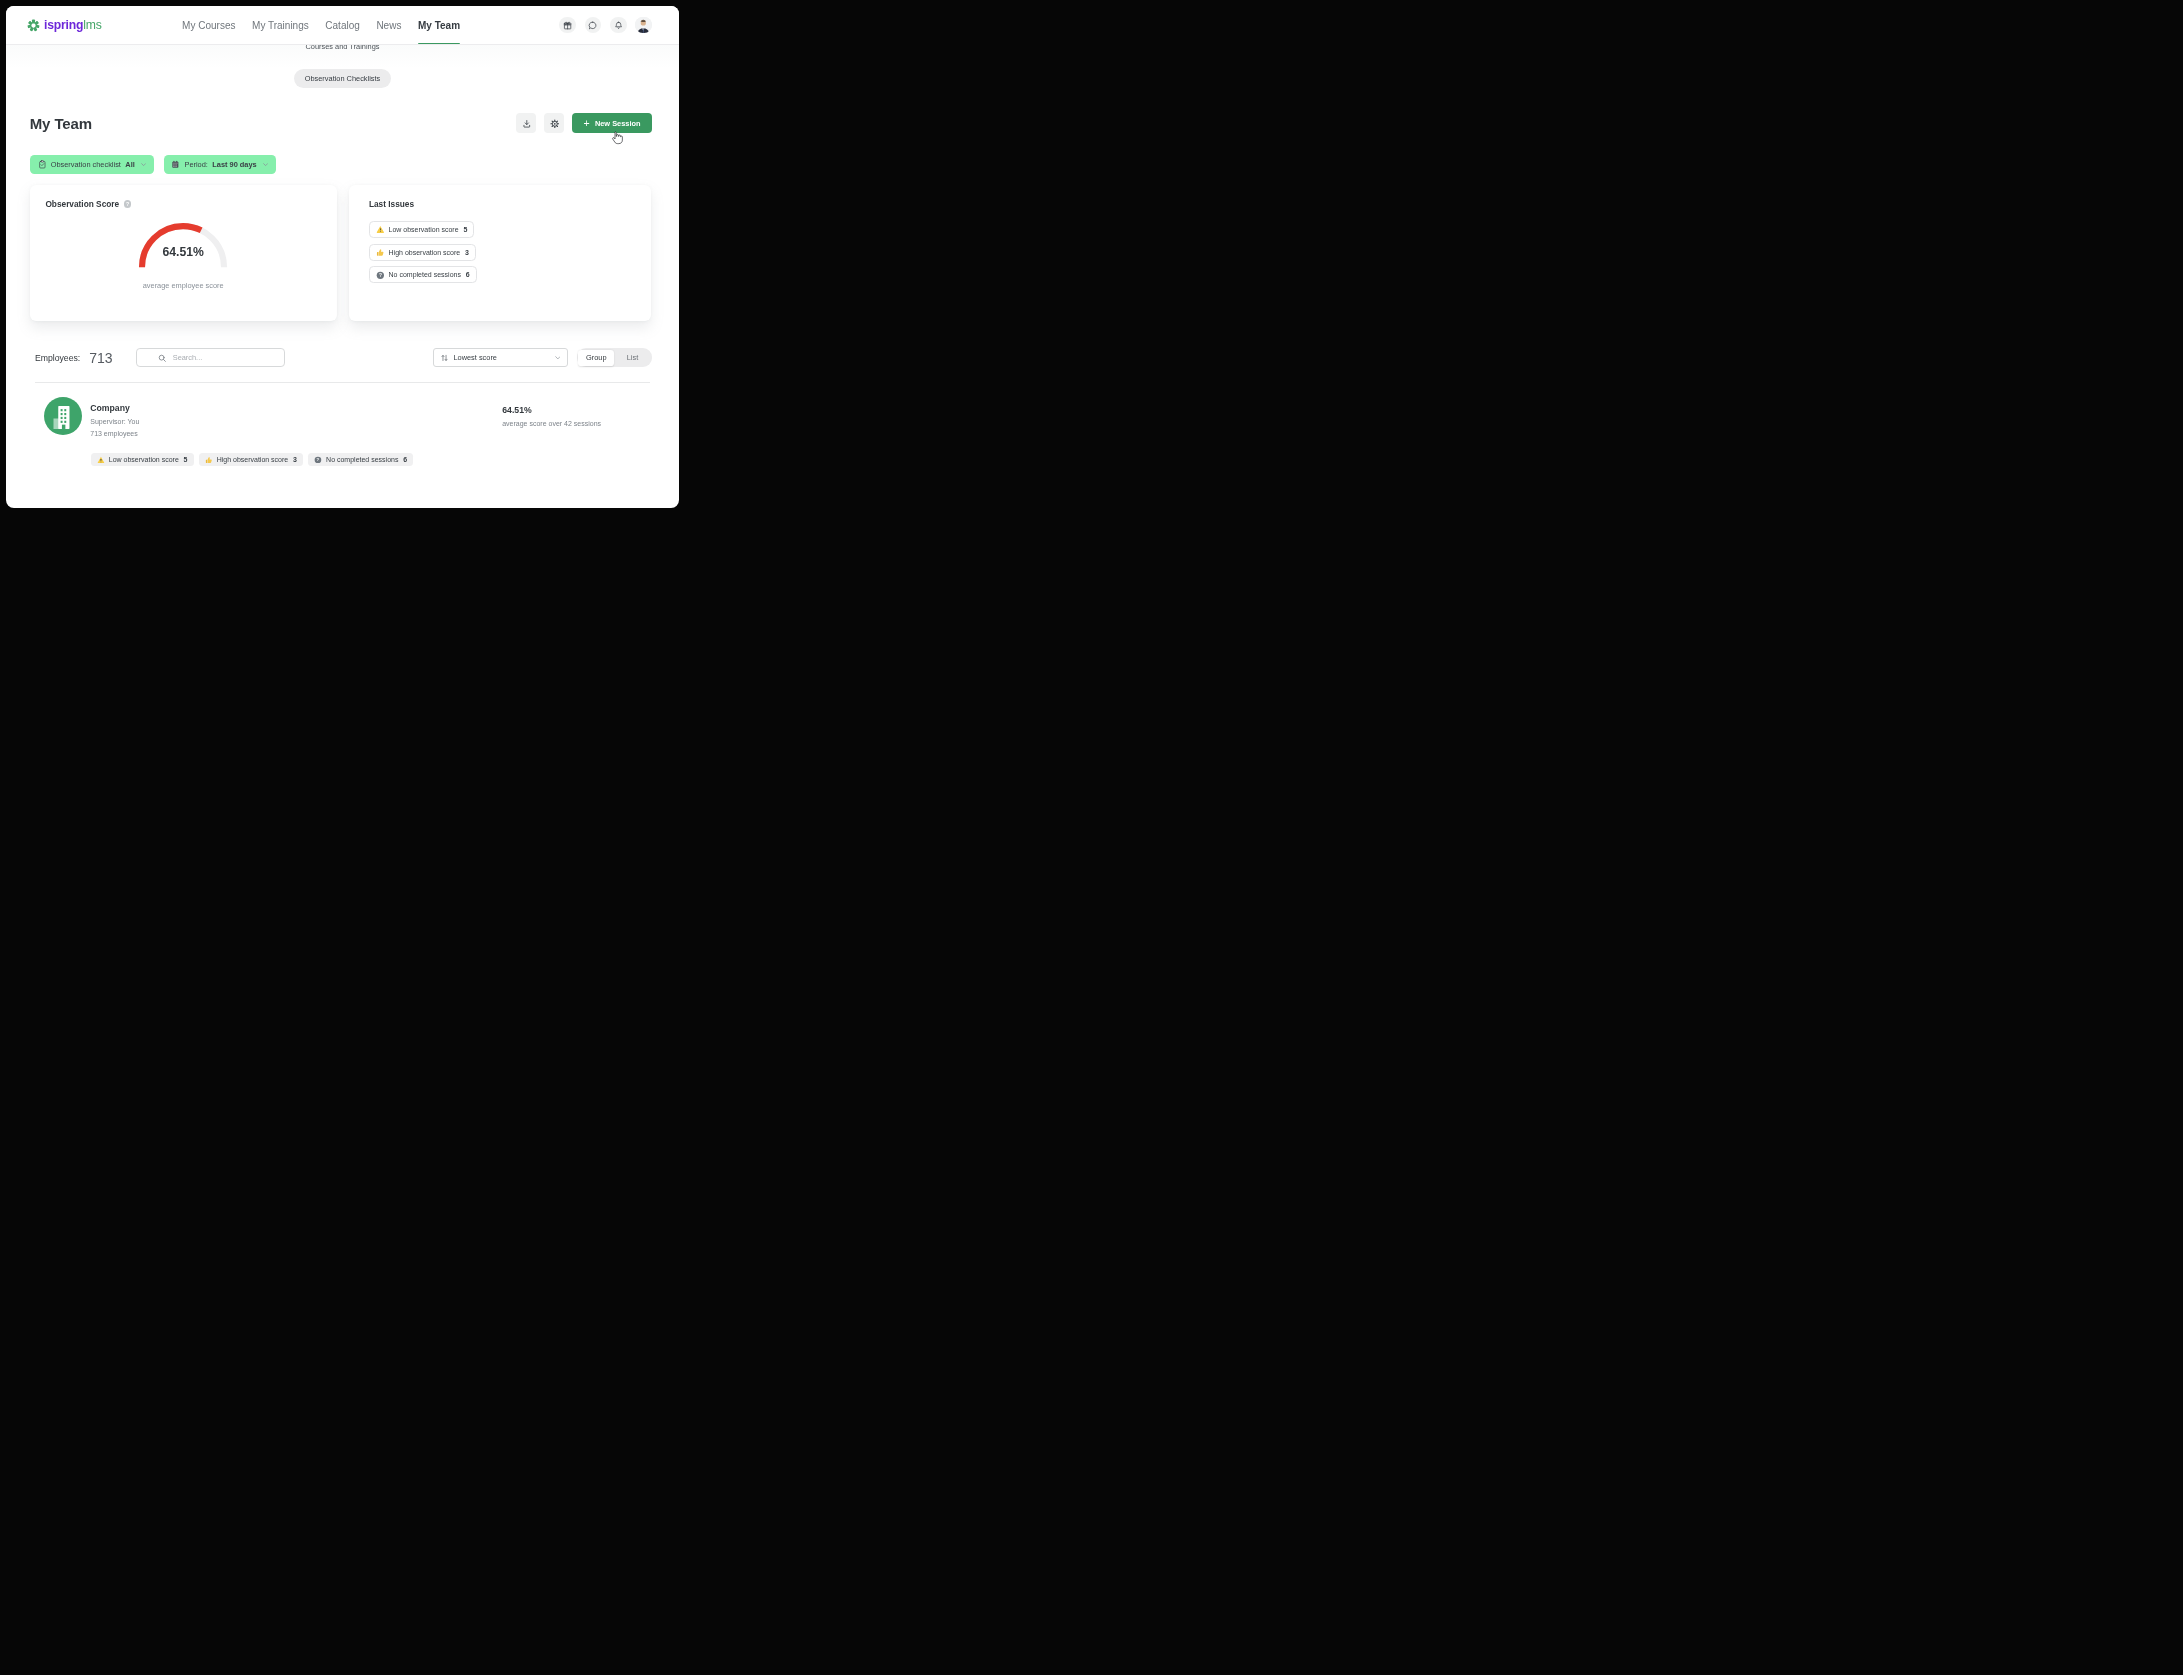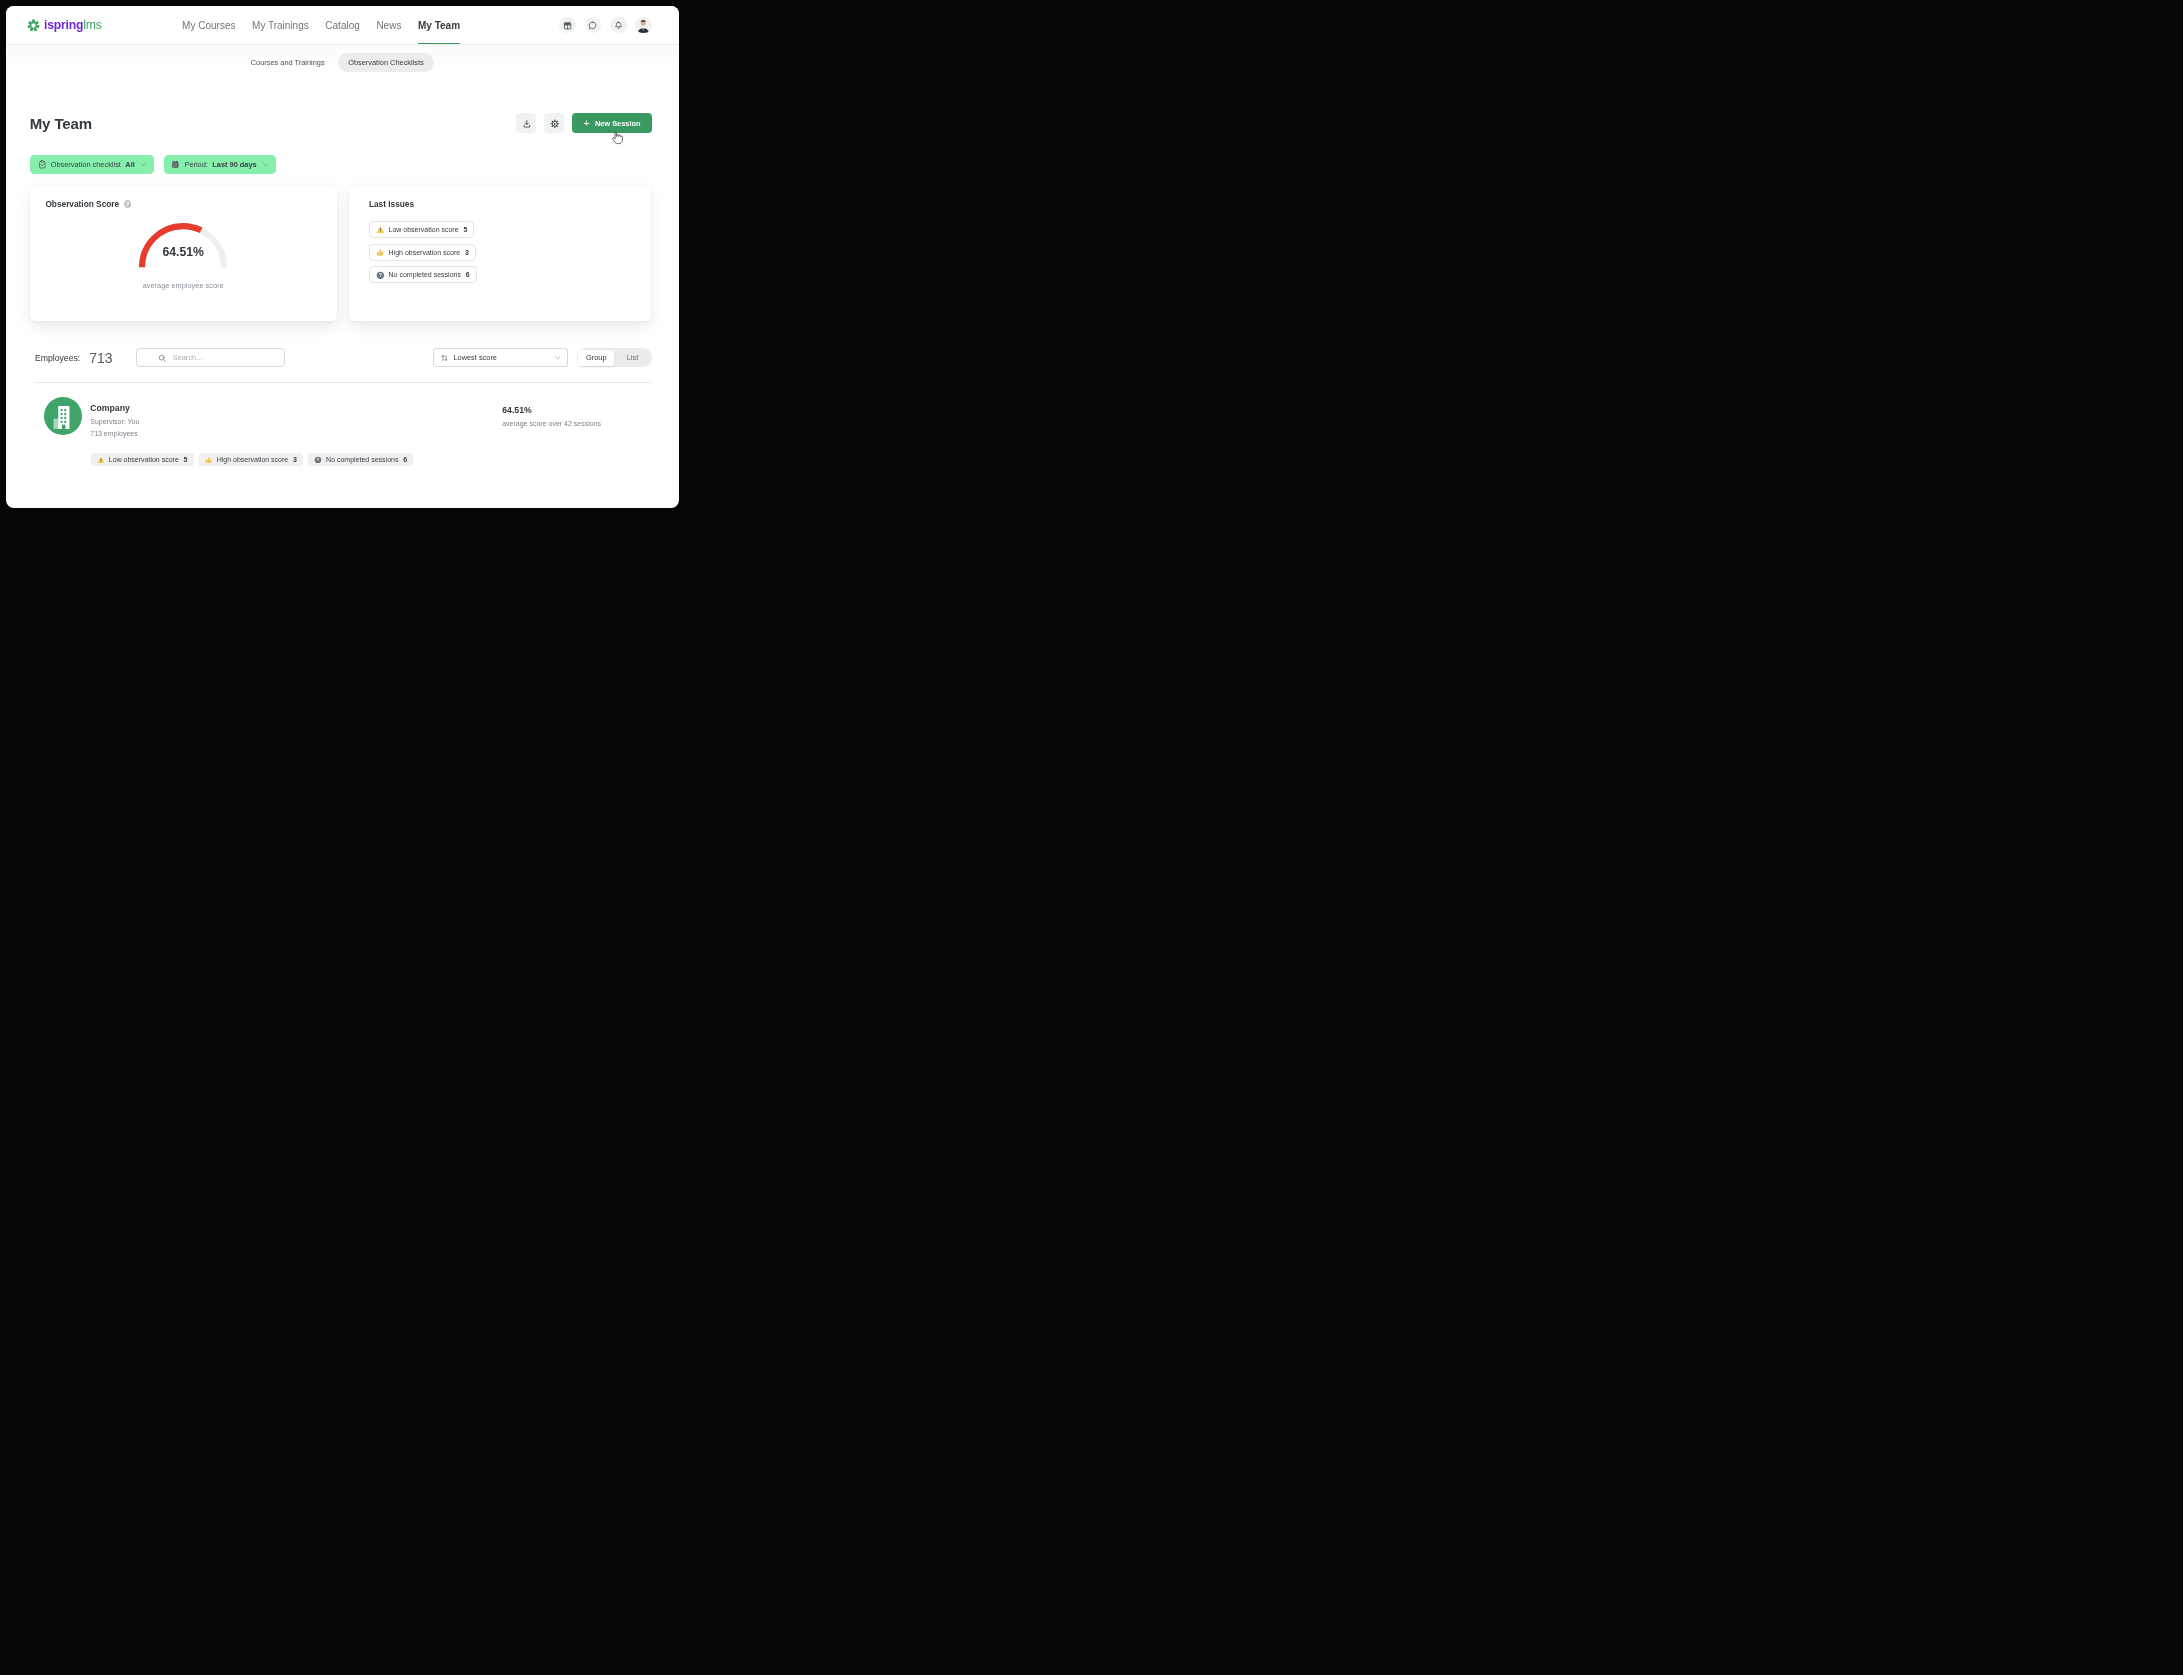--- a/index.html
+++ b/index.html
@@ -32,21 +32,21 @@
   }
   .header-icons{margin-left:auto;display:flex;align-items:center;gap:8.7px;}
   .icon-circle{
     width:16.6px;height:16.6px;border-radius:50%;background:#f1f2f2;display:flex;
     align-items:center;justify-content:center;cursor:pointer;
   }
   .avatar{width:16.6px;height:16.6px;border-radius:50%;overflow:hidden;background:#eef0f1;cursor:pointer;}
   
   .subnav{
     height:27px;display:flex;justify-content:center;align-items:center;gap:13px;
-    background:linear-gradient(180deg,#fafbfb,#ffffff 75%);padding-top:4.4px;
+    background:linear-gradient(180deg,#fafbfb,#ffffff 75%);padding-top:4.4px;flex-direction:column;
   }
   .subtab{font-size:7.4px;color:#4b5157;cursor:pointer;line-height:19px;}
   .subtab.pill{
     background:#ececed;color:#363c42;border-radius:10.5px;padding:0 10.5px;height:19px;
   }
   
   .main{padding:0 27px 0 23.6px;}
   .title-row{margin-top:37px;display:flex;align-items:center;}
   h1{margin:0;font-size:15px;font-weight:700;color:#33383d;letter-spacing:-0.1px;}
   .title-actions{margin-left:auto;display:flex;gap:7.9px;align-items:center;}

